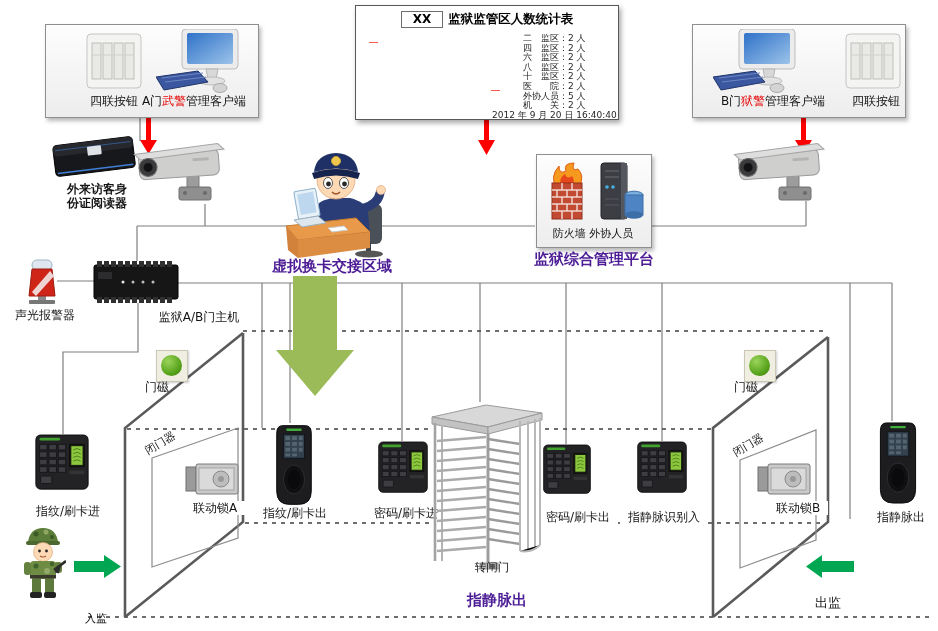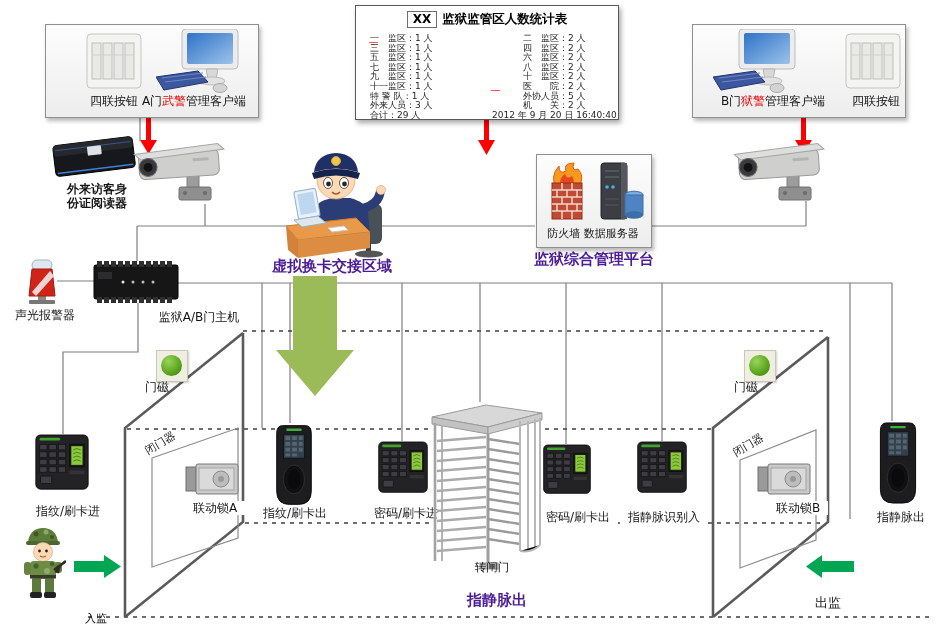--- a/index.html
+++ b/index.html
@@ -10,21 +10,21 @@
   .lbl.bg{background:#fff;padding:0 2px;}
   .hd{position:absolute;font-weight:bold;font-size:15px;color:#4c1d95;text-align:center;white-space:nowrap;}
   .panel{position:absolute;background:linear-gradient(180deg,#fdfdfd,#ededed);
          border:1px solid #8f8f8f;box-shadow:2px 3px 4px rgba(0,0,0,.28);}
   .red{color:#e60000;}
   
   #stat-table{position:absolute;left:355px;top:5px;width:262px;height:113px;background:#fff;
               border:1px solid #595959;box-shadow:2px 3px 5px rgba(0,0,0,.35);}
   .t-title{display:flex;align-items:center;justify-content:center;gap:5px;margin-top:5px;
            font-weight:bold;font-size:12.5px;color:#000;}
-  .xxbox{border:1.5px solid #6e6e6e;padding:0 5px;font-size:12px;line-height:15px;}
+  .xxbox{border:1.5px solid #6e6e6e;padding:0 11px;font-size:12px;line-height:15px;}
   .tcol{position:absolute;top:28px;font-size:9px;line-height:9.6px;color:#262626;white-space:nowrap;}
   .tcol div{height:9.6px;}
   .squiggle{position:absolute;height:0;border-bottom:1.6px solid #ff5a52;}
   
   .magnet{position:absolute;width:30px;height:30px;background:#efeee0;border:1px solid #c9c8b4;
           box-shadow:1px 1px 2px rgba(0,0,0,.2);}
   .magnet .dot{position:absolute;left:4px;top:4px;width:21px;height:21px;border-radius:50%;
           background:radial-gradient(circle at 35% 30%, #9ad45b, #54a018 65%, #3c7a0e);}
   .rot-lbl{position:absolute;font-size:11px;color:#202020;white-space:nowrap;transform:rotate(-31deg);transform-origin:left center;}
 </style>
@@ -269,31 +269,20 @@
     <div class="lbl" style="left:138px;top:69px;width:90px;">
       <span>四联按钮</span>
     </div>
   </div>
 
   <div id="stat-table">
     <div class="t-title">
       <span class="xxbox">XX</span>
       <span>监狱监管区人数统计表</span>
     </div>
-    <div class="tcol" style="left:14px;">
-      <div>一　监区：1 人</div>
-      <div>三　监区：1 人</div>
-      <div>五　监区：1 人</div>
-      <div>七　监区：1 人</div>
-      <div>九　监区：1 人</div>
-      <div>十一监区：1 人</div>
-      <div>特 警 队：1 人</div>
-      <div>外来人员：3 人</div>
-      <div>合计：29 人</div>
-    </div>
     <div class="tcol" style="left:136px;text-align:center;">
       <div>二　监区：2 人</div>
       <div>四　监区：2 人</div>
       <div>六　监区：2 人</div>
       <div>八　监区：2 人</div>
       <div>十　监区：2 人</div>
       <div>医　　院：2 人</div>
       <div>外协人员：5 人</div>
       <div>机　　关：2 人</div>
       <div>2012 年 9 月 20 日 16:40:40</div>
@@ -386,21 +375,21 @@
       <line x1="12" y1="18" x2="26" y2="18" stroke="#6a6c73"></line>
       <circle cx="14" cy="28" r="1.8" fill="#48b0e0"></circle>
         <circle cx="20" cy="28" r="1.8" fill="#48b0e0"></circle>
       <line x1="12" y1="40" x2="26" y2="40" stroke="#55575e"></line>
         <line x1="12" y1="46" x2="26" y2="46" stroke="#55575e"></line>
       <ellipse cx="41" cy="36" rx="9" ry="3.8" fill="#7aaede" stroke="#3c6ea8"></ellipse>
       <rect x="32" y="36" width="18" height="20" fill="#4e84c4" stroke="#3c6ea8"></rect>
       <ellipse cx="41" cy="56" rx="9" ry="3.8" fill="#3c6ea8"></ellipse>
     </svg>
     <div class="lbl" style="left:0;top:72px;width:112px;font-size:11px;">
-      <span>防火墙</span>&nbsp;<span>数据服务器</span>
+      <span>防火墙</span>&nbsp;<span>外协人员</span>
     </div>
   </div>
   <div class="hd" style="left:524px;top:250px;width:140px;">监狱综合管理平台</div>
 
   <div class="magnet" style="left:156px;top:350px;">
       <div class="dot"></div>
     </div>
   <div class="lbl" style="left:135px;top:380px;width:44px;">门磁</div>
   <div class="magnet" style="left:744px;top:350px;">
       <div class="dot"></div>

